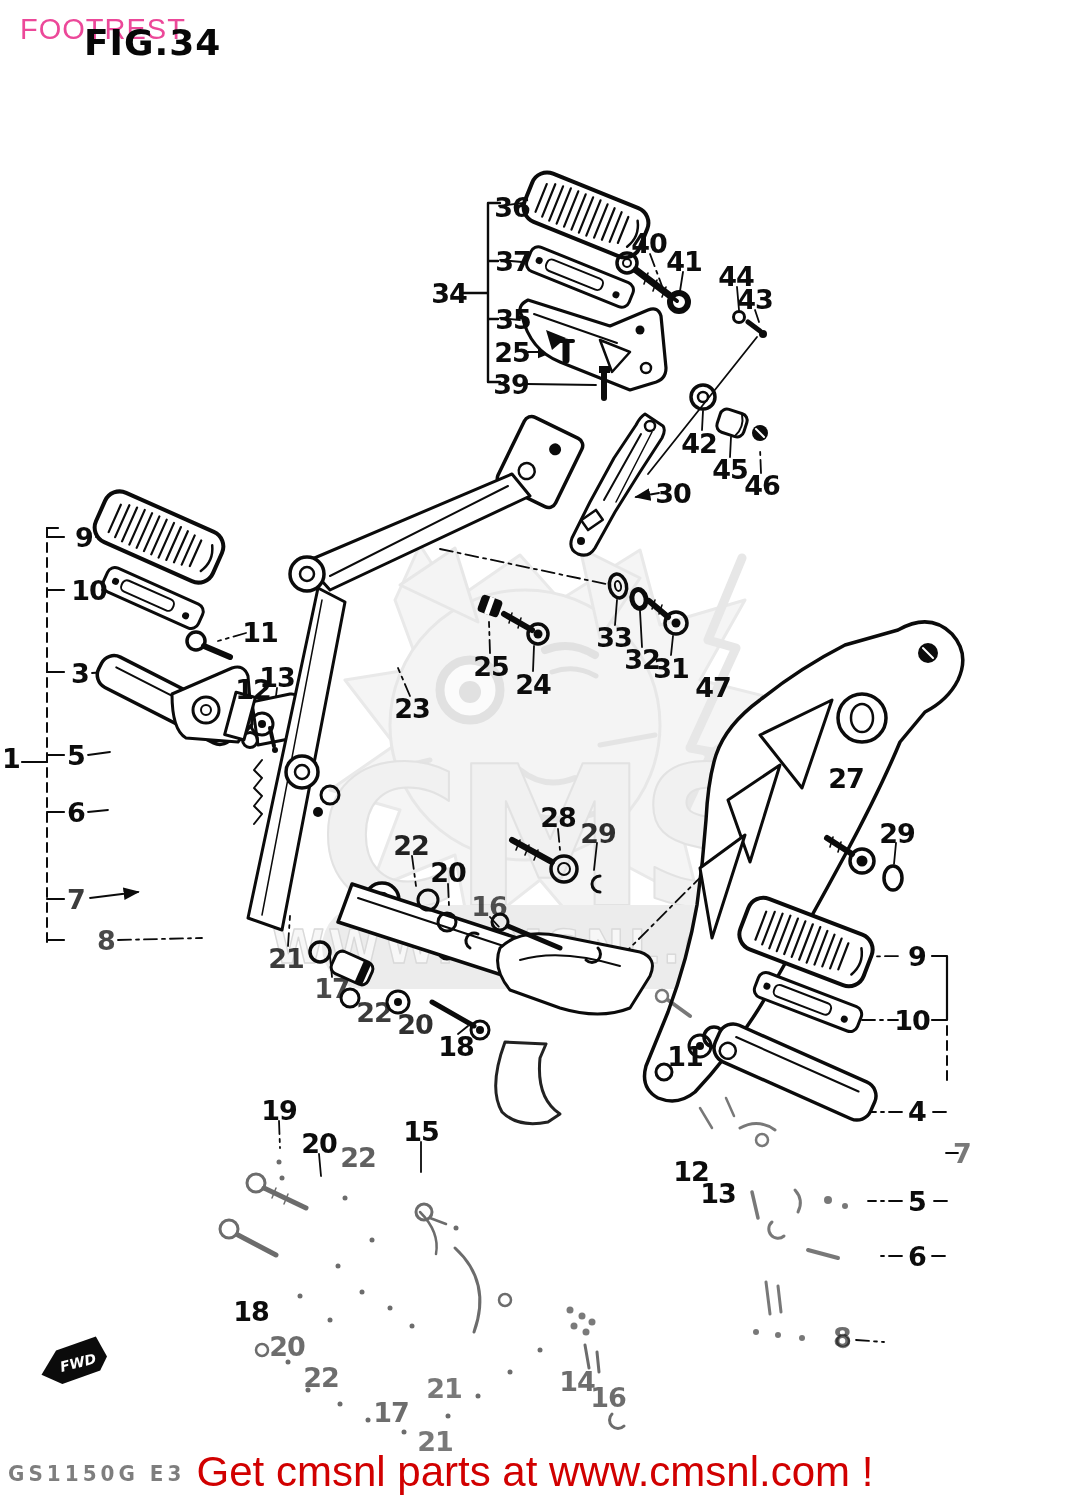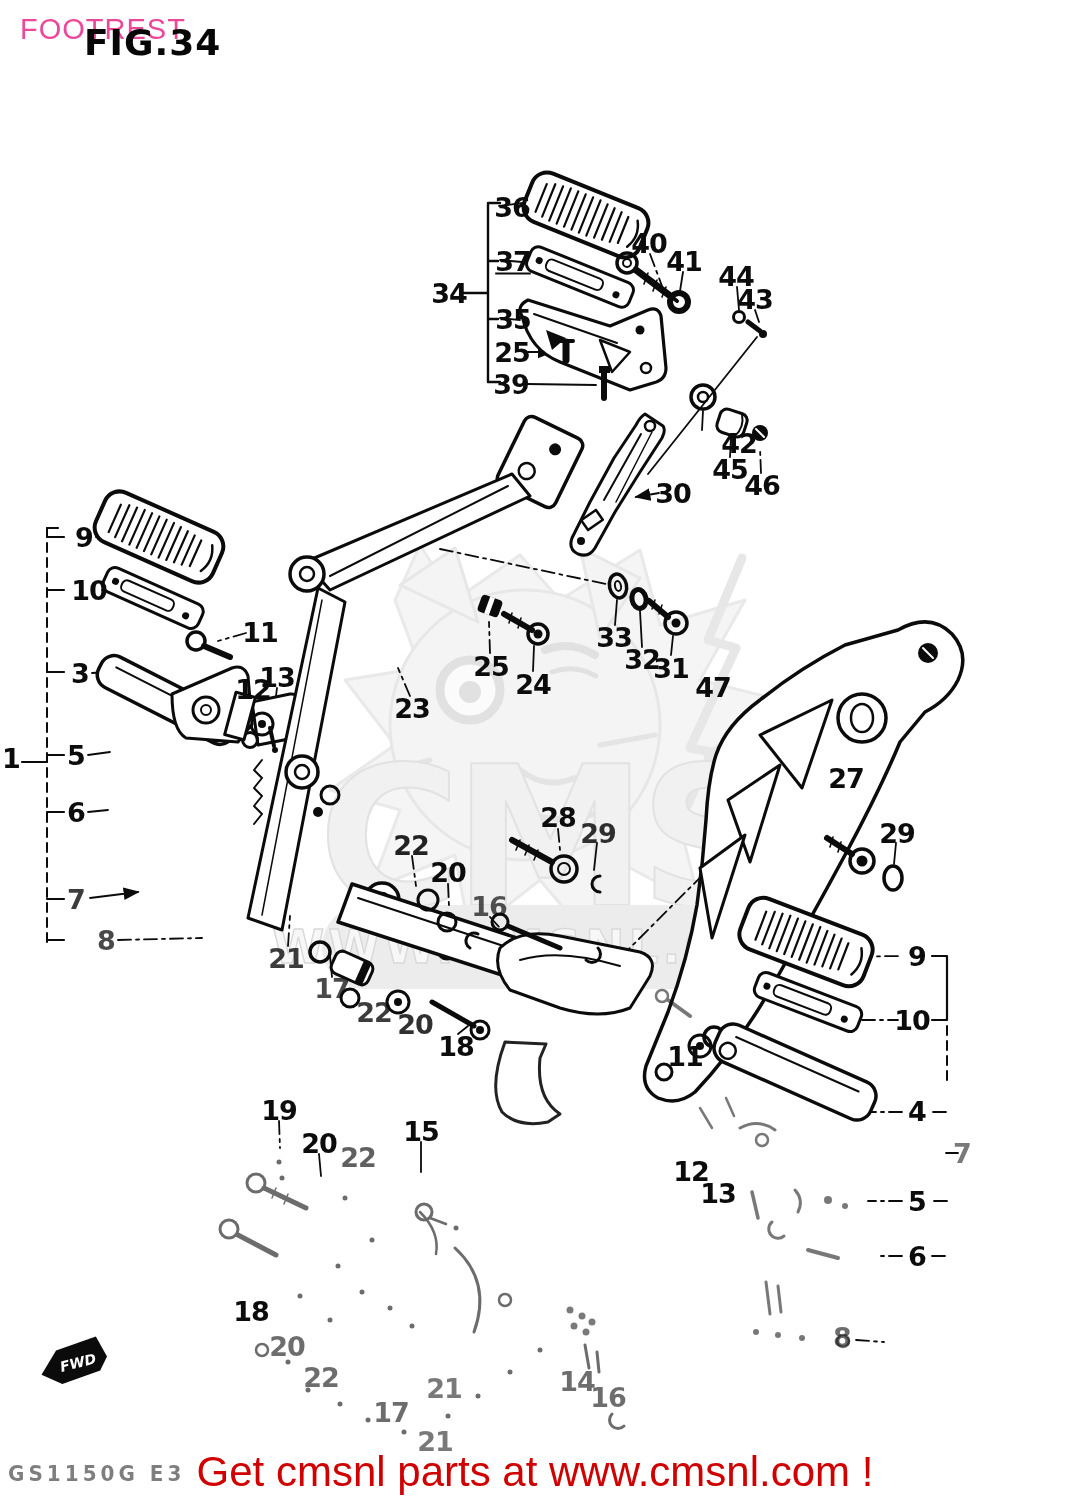--- a/index.html
+++ b/index.html
@@ -386,30 +386,30 @@
       <path d="M-6,22 L14,2 L56,-2 L62,20 L52,32 L12,36 Z" fill="#0b0b0b" stroke="none"></path>
       <text x="14" y="24" font-family="DejaVu Sans,sans-serif" font-size="14" font-style="italic" font-weight="900" fill="#ffffff" stroke="none">FWD</text>
     </g>
   </svg>
 
   <div class="hdr-title">FOOTREST</div>
   <div class="hdr-fig">FIG.34</div>
 
   <div id="callout-layer">
       <span class="callout" style="left: 512px; top: 207px; opacity: 1;">36</span>
-      <span class="callout" style="left: 513px; top: 261px; opacity: 1; text-decoration: underline;">37</span>
+      <span class="callout" style="left: 513px; top: 261px; opacity: 1;">37</span>
       <span class="callout" style="left: 449px; top: 293px; opacity: 1;">34</span>
       <span class="callout" style="left: 513px; top: 319px; opacity: 1;">35</span>
       <span class="callout" style="left: 512px; top: 352px; opacity: 1;">25</span>
       <span class="callout" style="left: 511px; top: 384px; opacity: 1;">39</span>
       <span class="callout" style="left: 649px; top: 243px; opacity: 1;">40</span>
       <span class="callout" style="left: 684px; top: 261px; opacity: 1;">41</span>
       <span class="callout" style="left: 736px; top: 276px; opacity: 1;">44</span>
       <span class="callout" style="left: 755px; top: 299px; opacity: 1;">43</span>
-      <span class="callout" style="left: 699px; top: 443px; opacity: 1; margin-left: 40px;">42</span>
+      <span class="callout" style="left: 699px; top: 443px; opacity: 1;">42</span>
       <span class="callout" style="left: 730px; top: 469px; opacity: 1;">45</span>
       <span class="callout" style="left: 762px; top: 485px; opacity: 1;">46</span>
       <span class="callout" style="left: 673px; top: 493px; opacity: 1;">30</span>
       <span class="callout" style="left: 84px; top: 537px; opacity: 1;">9</span>
       <span class="callout" style="left: 89px; top: 590px; opacity: 1;">10</span>
       <span class="callout" style="left: 260px; top: 632px; opacity: 1;">11</span>
       <span class="callout" style="left: 80px; top: 673px; opacity: 1;">3</span>
       <span class="callout" style="left: 277px; top: 677px; opacity: 1;">13</span>
       <span class="callout" style="left: 253px; top: 689px; opacity: 1;">12</span>
       <span class="callout" style="left: 11px; top: 758px; opacity: 1;">1</span>

